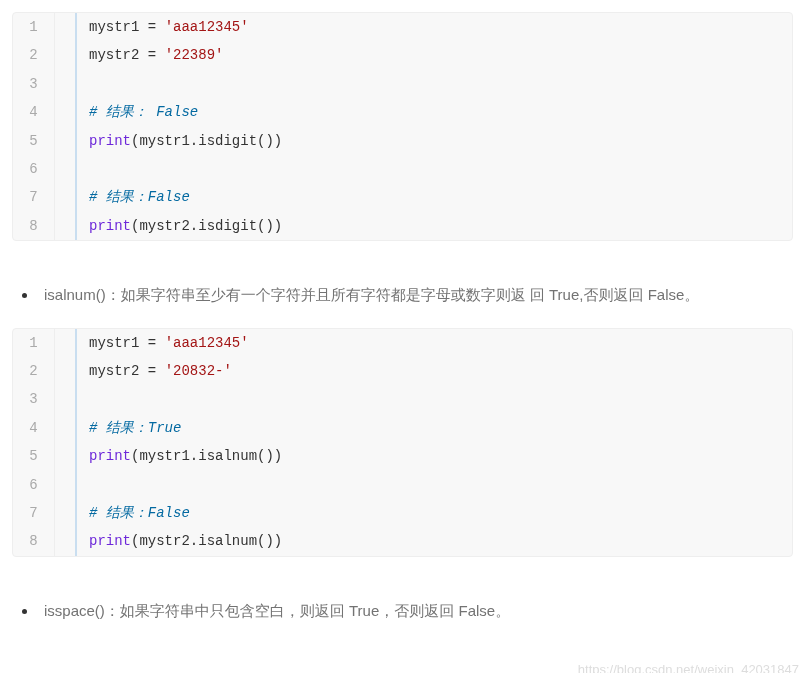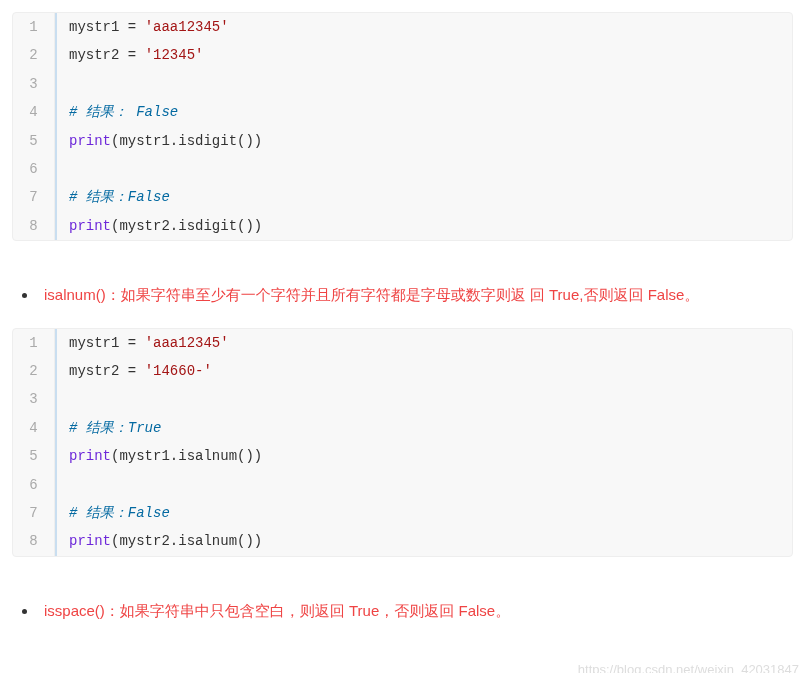--- a/index.html
+++ b/index.html
@@ -32,26 +32,27 @@
       padding: 3px 0;
       user-select: none;
       border-right: 1px solid #eee;
       flex-shrink: 0;
     }
     .code-line {
       padding: 3px 12px;
       border-left: 2px solid #c9def0;
       white-space: pre;
       flex: 1;
+      margin-left: 20px;
     }
     .tok-str { color: #a31515; }
     .tok-com { color: #0369a1; font-style: italic; }
     .tok-fn  { color: #6d28d9; }
     ul { list-style: none; padding-left: 28px; margin: 20px 0 18px 0; }
-    li { position: relative; padding-left: 4px; line-height: 1.9; color: #ef4444; }
+    li { position: relative; padding-left: 4px; line-height: 1.9; color: #737373; }
     li::before {
       content: "";
       position: absolute;
       left: -18px;
       top: 12px;
       width: 5px;
       height: 5px;
       background: #333;
       border-radius: 50%;
     }
@@ -69,21 +70,21 @@
 </head>
 <body>
 
 <div class="code-block" id="cb1">
     <div class="code-row">
       <div class="gutter">1</div>
       <div class="code-line">mystr1 = <span class="tok-str">'aaa12345'</span></div>
     </div>
     <div class="code-row">
       <div class="gutter">2</div>
-      <div class="code-line">mystr2 = <span class="tok-str">'12345'</span></div>
+      <div class="code-line">mystr2 = <span class="tok-str">'22389'</span></div>
     </div>
     <div class="code-row">
       <div class="gutter">3</div>
       <div class="code-line"></div>
     </div>
     <div class="code-row">
       <div class="gutter">4</div>
       <div class="code-line"><span class="tok-com"># 结果： False</span></div>
     </div>
     <div class="code-row">
@@ -108,21 +109,21 @@
   <li>isalnum()：如果字符串至少有一个字符并且所有字符都是字母或数字则返 回 True,否则返回 False。</li>
 </ul>
 
 <div class="code-block" id="cb2">
     <div class="code-row">
       <div class="gutter">1</div>
       <div class="code-line">mystr1 = <span class="tok-str">'aaa12345'</span></div>
     </div>
     <div class="code-row">
       <div class="gutter">2</div>
-      <div class="code-line">mystr2 = <span class="tok-str">'14660-'</span></div>
+      <div class="code-line">mystr2 = <span class="tok-str">'20832-'</span></div>
     </div>
     <div class="code-row">
       <div class="gutter">3</div>
       <div class="code-line"></div>
     </div>
     <div class="code-row">
       <div class="gutter">4</div>
       <div class="code-line"><span class="tok-com"># 结果：True</span></div>
     </div>
     <div class="code-row">

